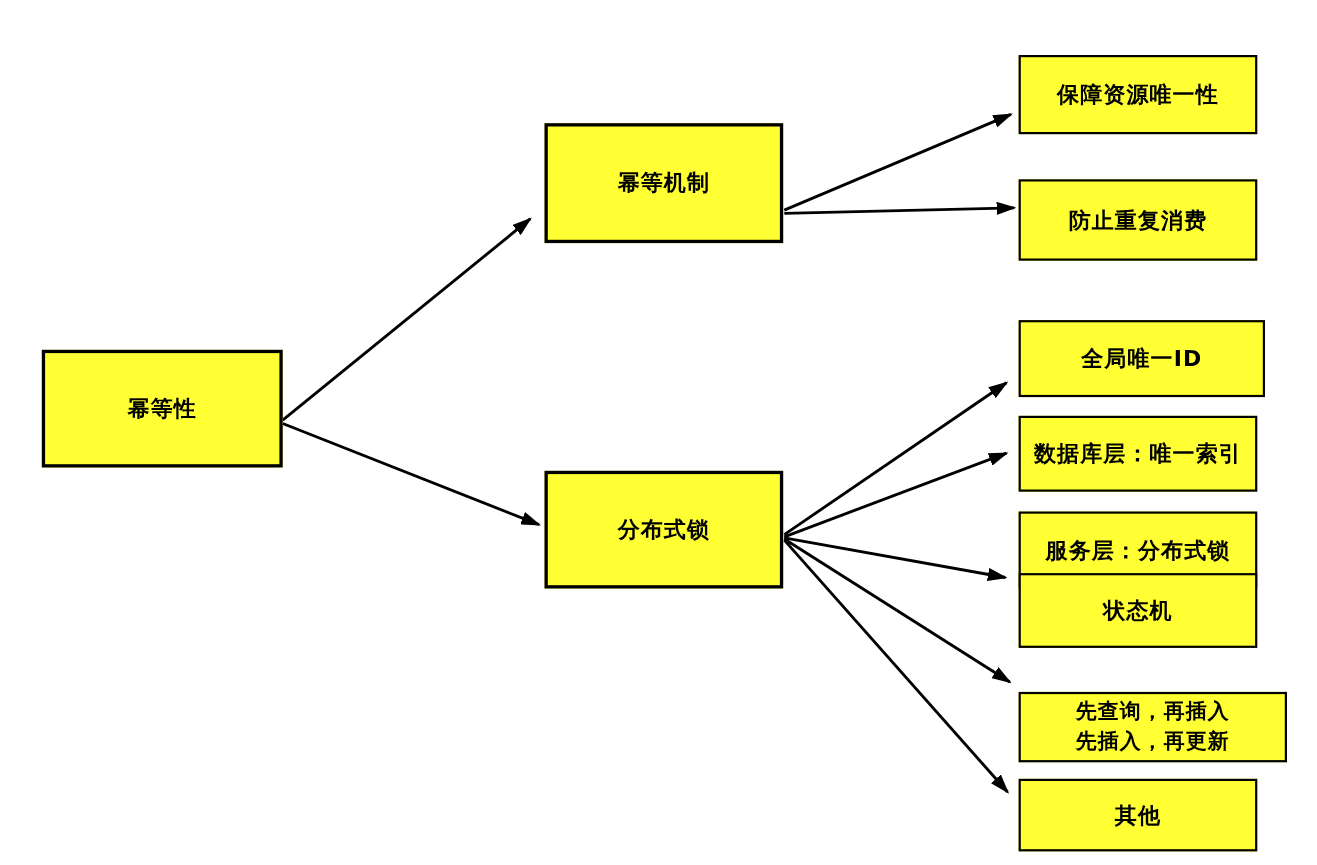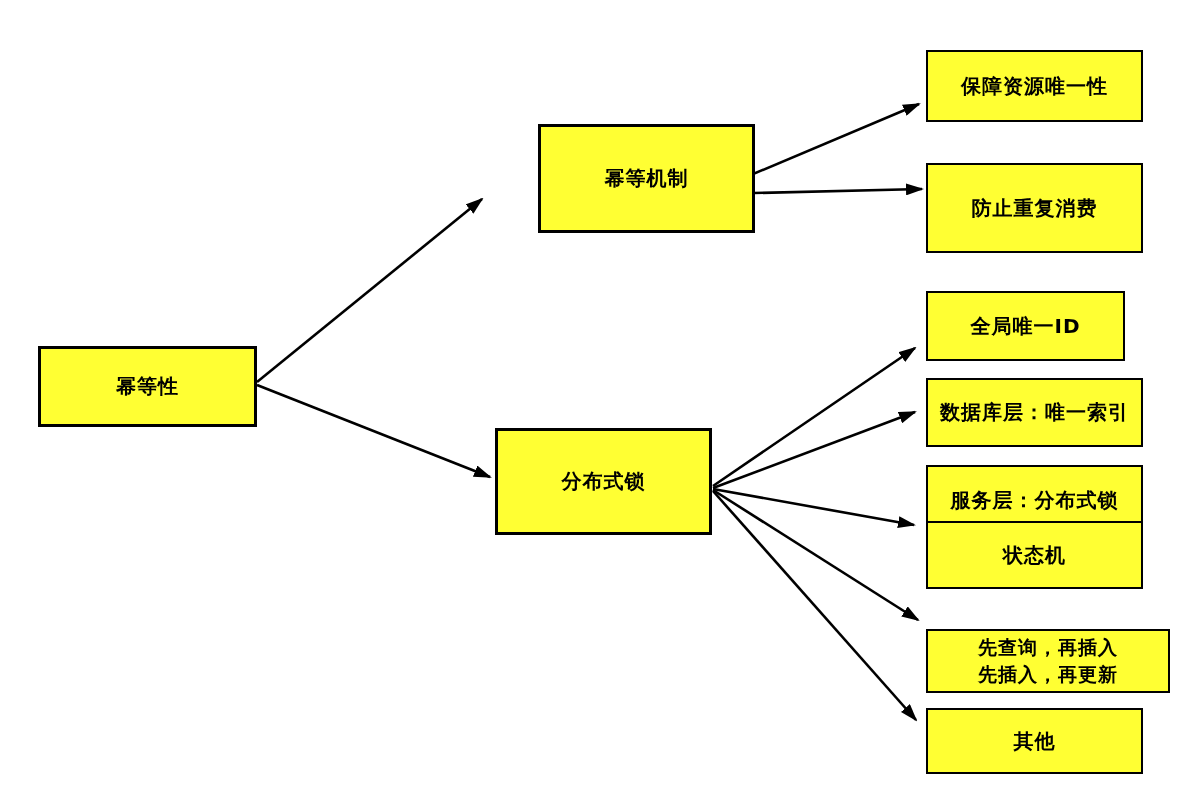--- a/index.html
+++ b/index.html
@@ -44,26 +44,26 @@
     color: var(--text-color);
     font-weight: bold;
     font-size: 20px;
     letter-spacing: 1px;
     white-space: pre-line;
     line-height: 1.45;
   }
   .node.twoline .node-label { font-size: 19px; line-height: 1.4; }
 
   
-  #n-root      { left: 38px;  top: 318px; width: 219px; height: 81px; margin-top: 28px; }
-  #n-mech      { left: 495px; top: 124px; width: 217px; height: 109px; margin-left: 43px; }
+  #n-root      { left: 38px;  top: 318px; width: 219px; height: 107px; }
+  #n-mech      { left: 495px; top: 112px; width: 217px; height: 109px; }
   #n-sol       { left: 495px; top: 428px; width: 217px; height: 107px; }
   #n-r1        { left: 926px; top: 50px;  width: 217px; height: 72px; }
-  #n-r2        { left: 926px; top: 163px; width: 217px; height: 90px; }
-  #n-r3        { left: 926px; top: 291px; width: 199px; height: 70px; }
+  #n-r2        { left: 926px; top: 163px; width: 217px; height: 74px; }
+  #n-r3        { left: 926px; top: 291px; width: 224px; height: 70px; }
   #n-r4        { left: 926px; top: 378px; width: 217px; height: 69px; }
   #n-r5        { left: 926px; top: 465px; width: 217px; height: 70px; }
   #n-r6        { left: 926px; top: 521px; width: 217px; height: 68px; }
   #n-r7        { left: 926px; top: 629px; width: 244px; height: 64px; }
   #n-r8        { left: 926px; top: 708px; width: 217px; height: 66px; }
 </style>
 </head>
 <body>
 
 <div class="canvas">

